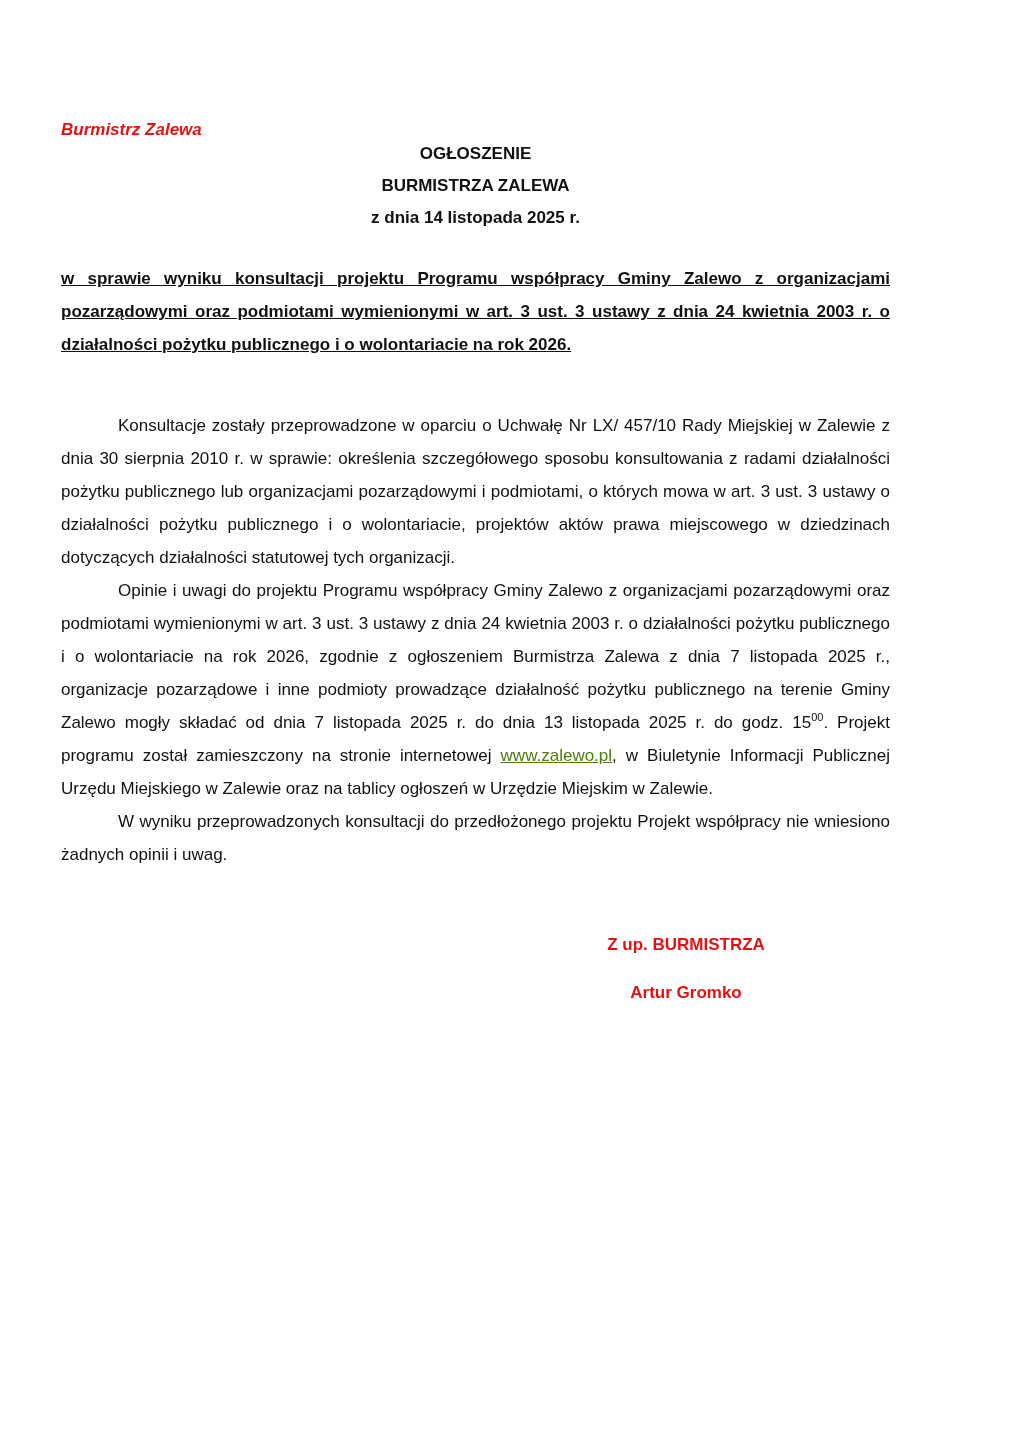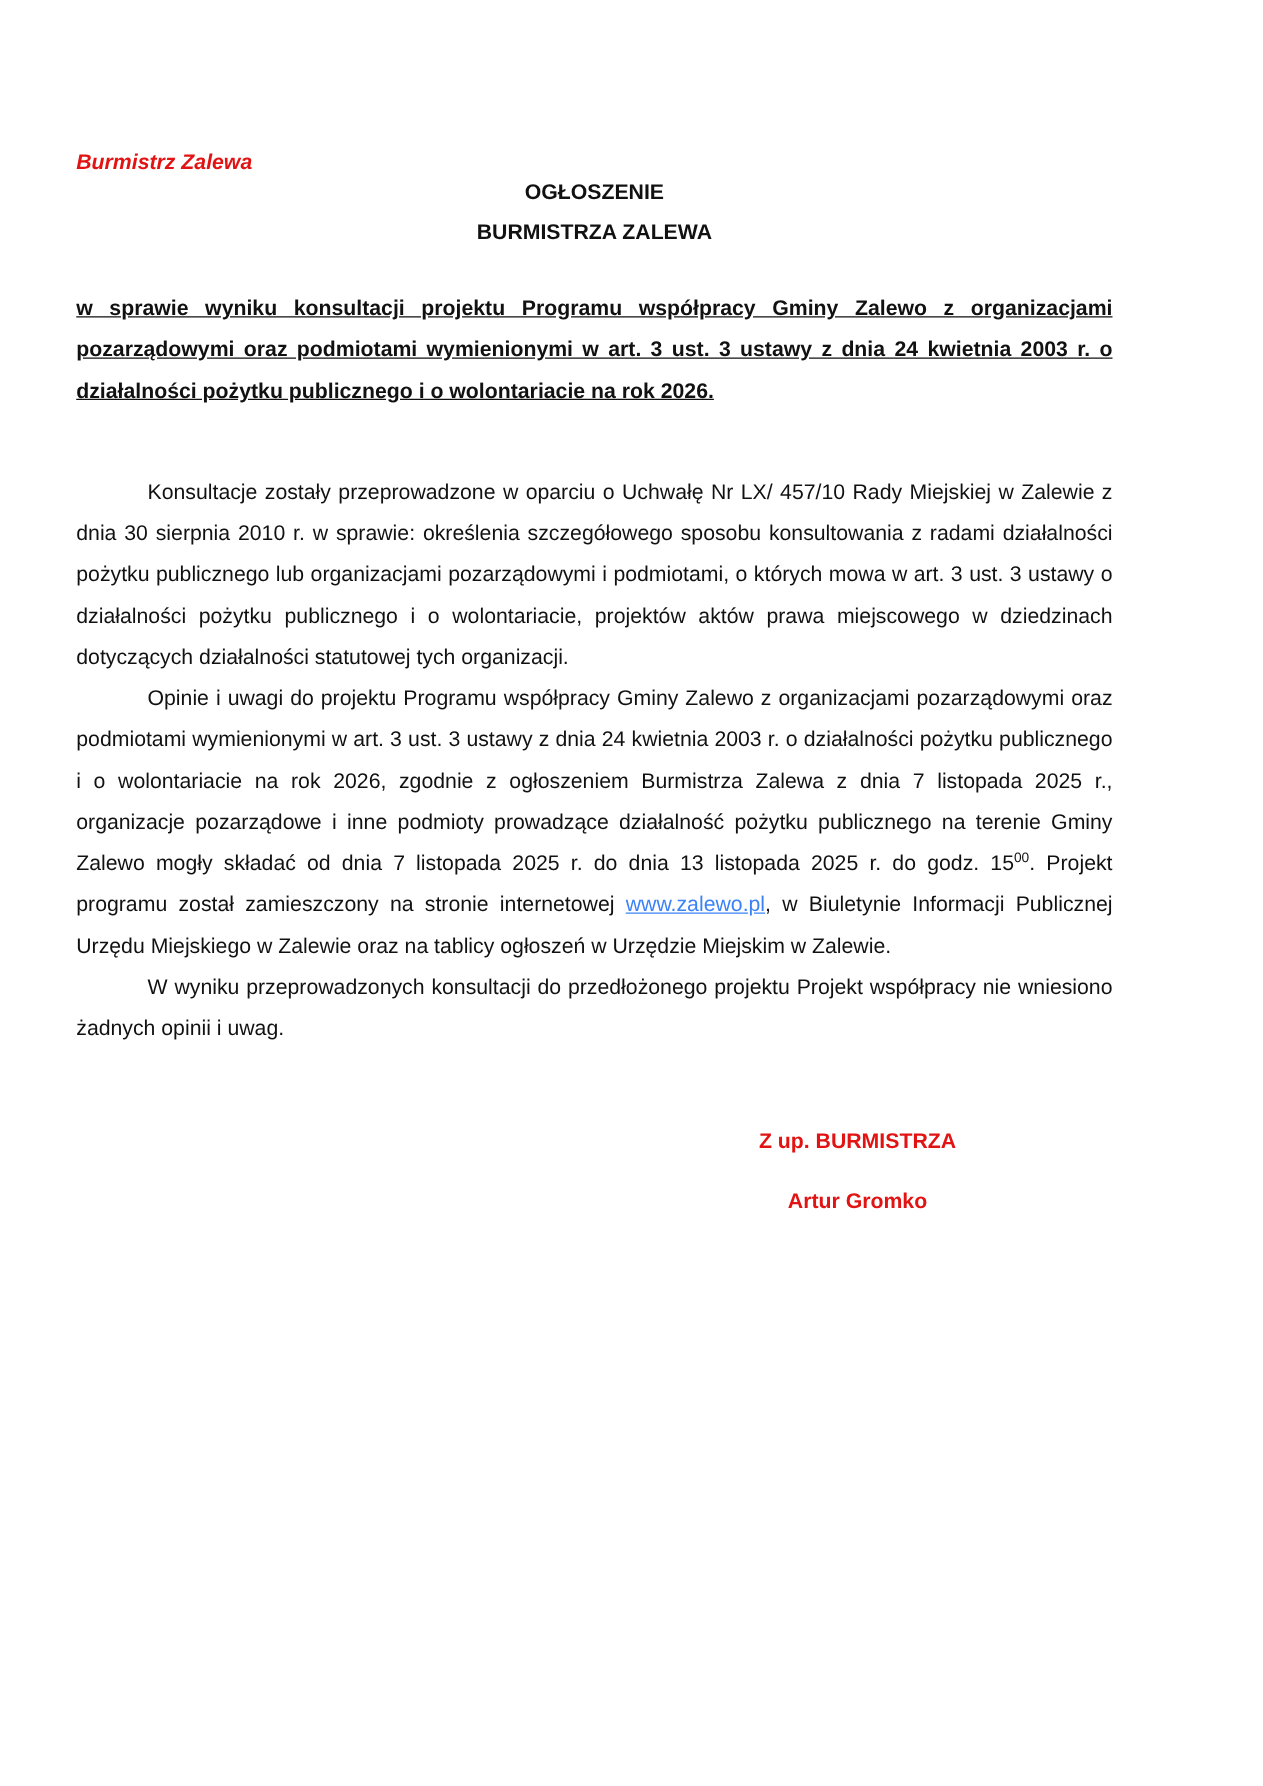--- a/index.html
+++ b/index.html
@@ -48,21 +48,21 @@
     margin: 0;
     text-align: justify;
     text-indent: 57px;
     line-height: 33px;
   }
   .para sup {
     font-size: 11px;
     line-height: 0;
   }
   .doc-link {
-    color: #3b82f6;
+    color: #4d7c0f;
     text-decoration: underline;
     cursor: pointer;
   }
   .signature {
     margin-top: 62px;
     margin-left: 475px;
     width: 300px;
     text-align: center;
     color: #e21313;
     font-weight: bold;
@@ -76,20 +76,21 @@
 </head>
 <body>
 
 <div class="page">
 
   <div class="issuer">Burmistrz Zalewa</div>
 
   <div class="doc-title">
     <div>OGŁOSZENIE</div>
     <div>BURMISTRZA ZALEWA</div>
+    <div>z dnia 14 listopada 2025 r.</div>
   </div>
 
   <div class="subject">w sprawie wyniku konsultacji projektu Programu współpracy Gminy Zalewo z organizacjami pozarządowymi oraz podmiotami wymienionymi w art. 3 ust. 3 ustawy z dnia 24 kwietnia 2003 r. o działalności pożytku publicznego i o wolontariacie na rok 2026.</div>
 
   <div class="body-block">
     <p class="para">Konsultacje zostały przeprowadzone w oparciu o Uchwałę Nr LX/ 457/10 Rady Miejskiej w Zalewie z dnia 30 sierpnia 2010 r. w sprawie: określenia szczegółowego sposobu konsultowania z radami działalności pożytku publicznego lub organizacjami pozarządowymi i podmiotami, o których mowa w art. 3 ust. 3 ustawy o działalności pożytku publicznego i o wolontariacie, projektów aktów prawa miejscowego w dziedzinach dotyczących działalności statutowej tych organizacji.</p>
 
     <p class="para"><span>Opinie i uwagi do projektu Programu współpracy Gminy Zalewo z organizacjami pozarządowymi oraz podmiotami wymienionymi w art. 3 ust. 3 ustawy z dnia 24 kwietnia 2003 r. o działalności pożytku publicznego i o wolontariacie na rok 2026, zgodnie z ogłoszeniem Burmistrza Zalewa z dnia 7 listopada 2025 r., organizacje pozarządowe i inne podmioty prowadzące działalność pożytku publicznego na terenie Gminy Zalewo mogły składać od dnia 7 listopada 2025 r. do dnia 13 listopada 2025 r. do godz. 15</span><sup>00</sup><span>. Projekt programu został zamieszczony na stronie internetowej </span><span class="doc-link">www.zalewo.pl</span><span>, w Biuletynie Informacji Publicznej Urzędu Miejskiego w Zalewie oraz na tablicy ogłoszeń w Urzędzie Miejskim w Zalewie.</span></p>
 
     <p class="para">W wyniku przeprowadzonych konsultacji do przedłożonego projektu Projekt współpracy nie wniesiono żadnych opinii i uwag.</p>

